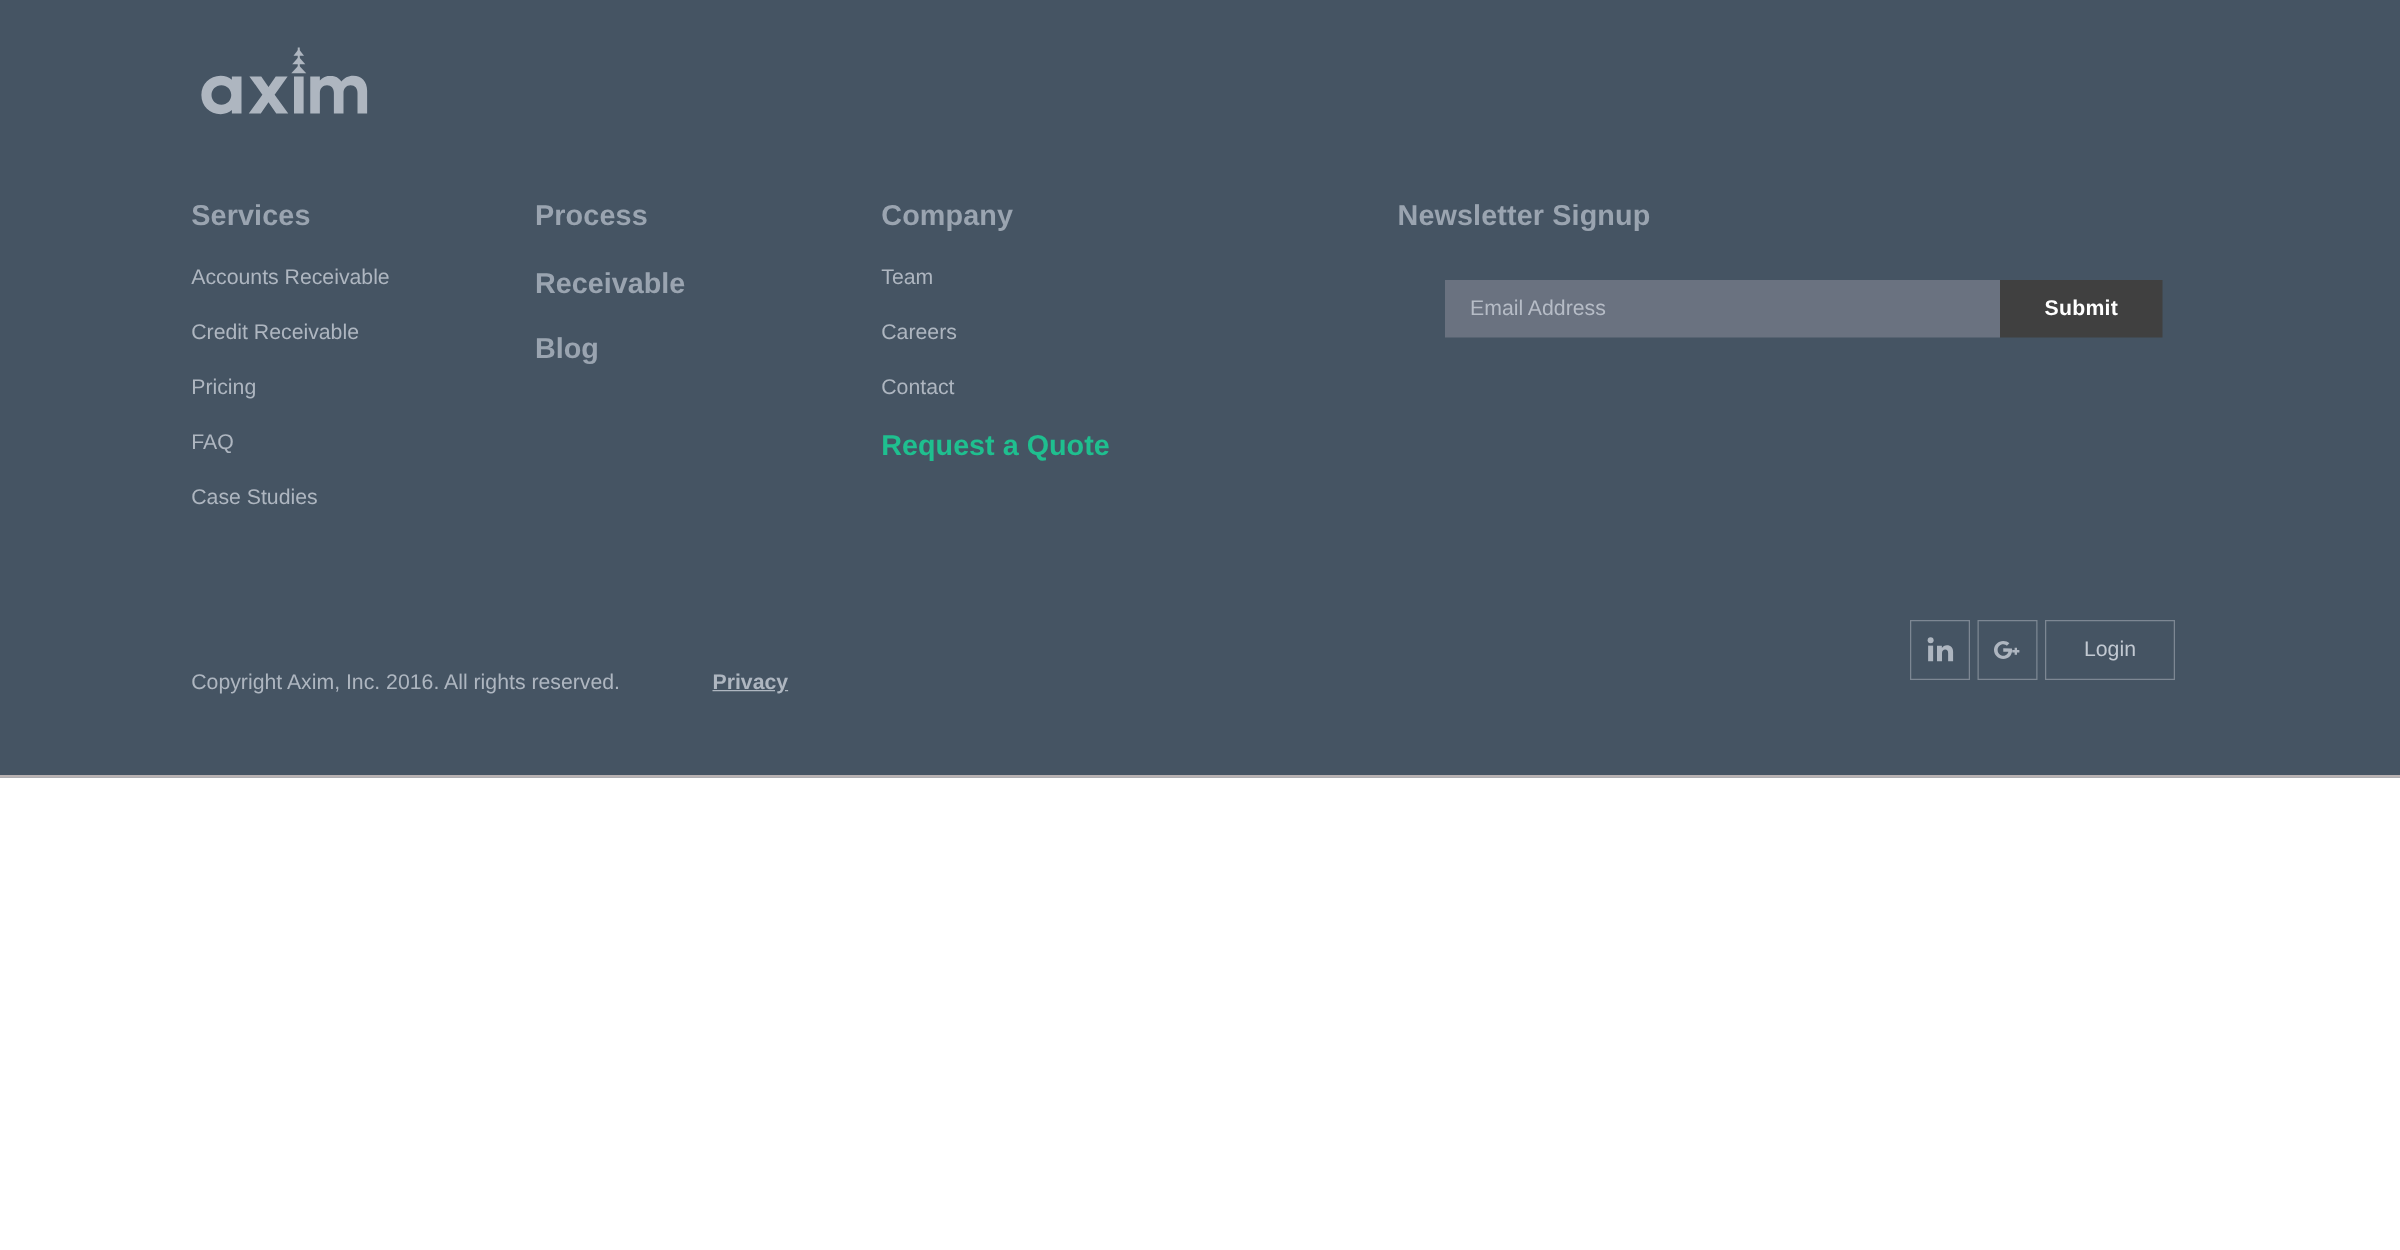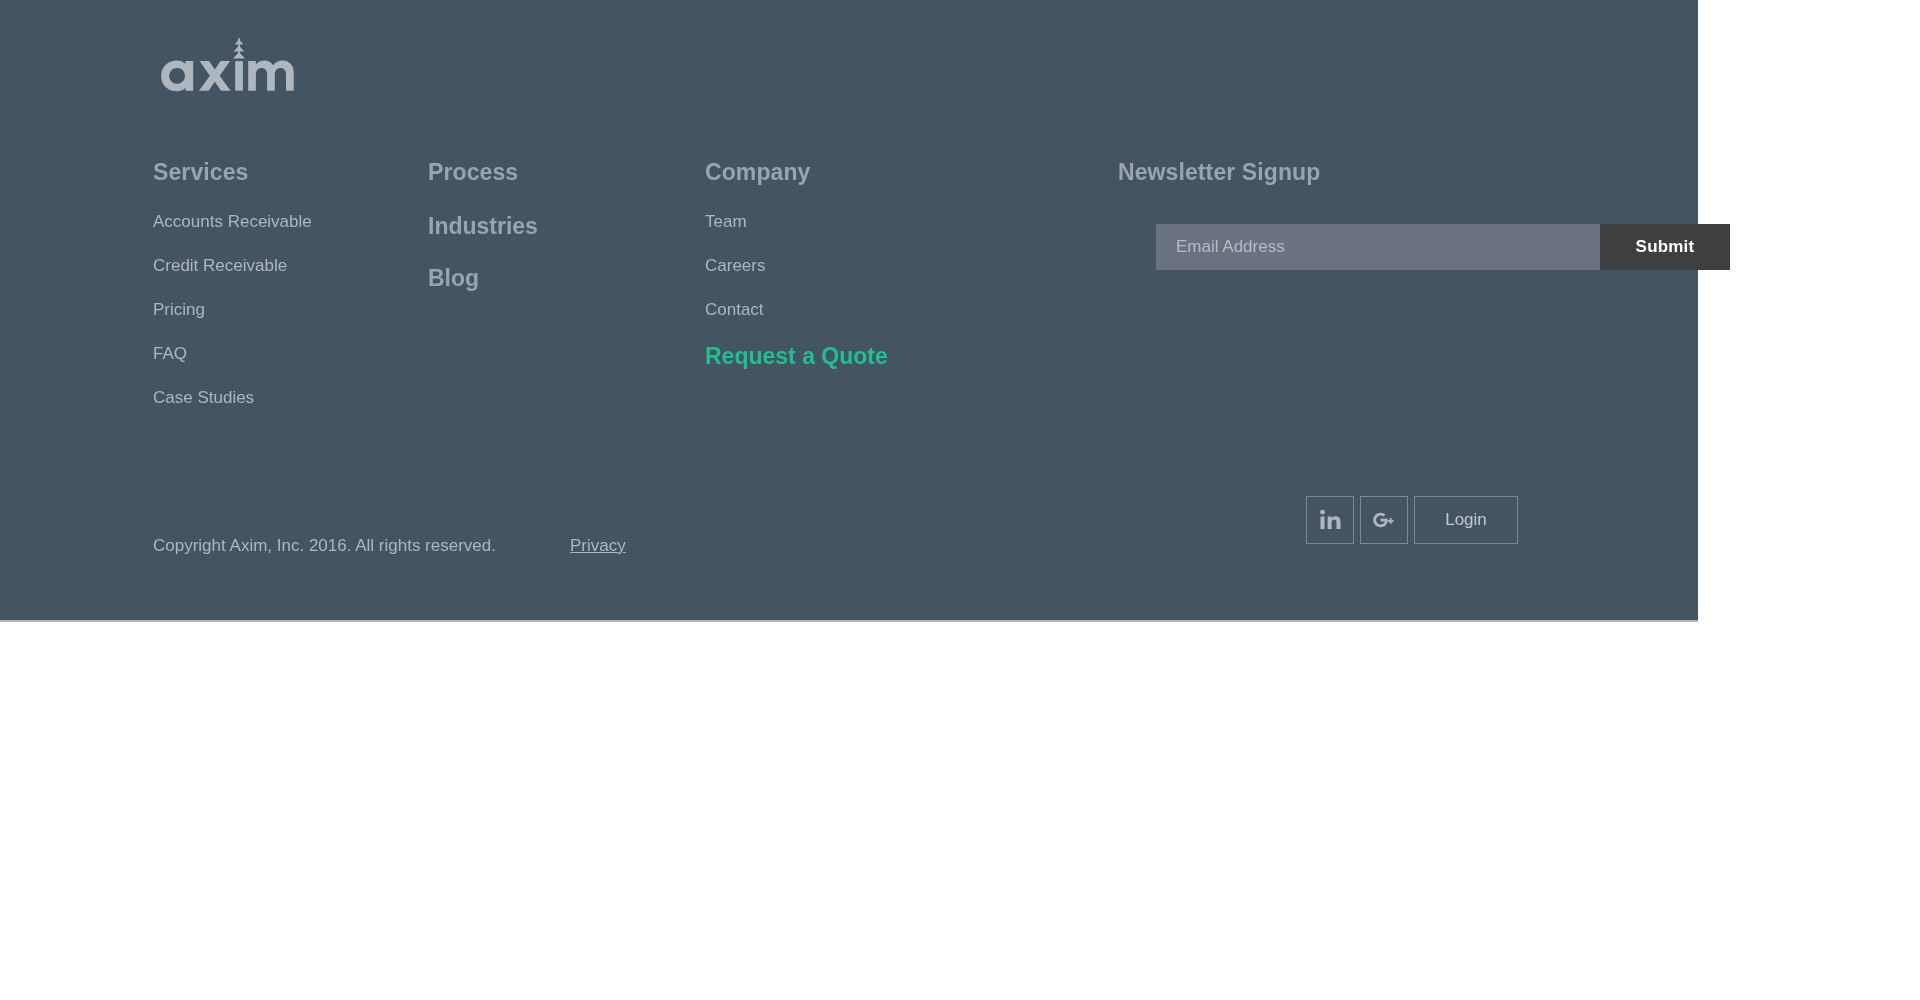--- a/index.html
+++ b/index.html
@@ -9,21 +9,21 @@
     height: 1000px;
     background: #ffffff;
     font-family: "Liberation Sans", sans-serif;
     overflow: hidden;
   }
 
   #footer {
     position: absolute;
     left: 0;
     top: 0;
-    width: 1698px;
+    width: 1920px;
     height: 622px;
     background: #455463;
     border-bottom: 2px solid #b9b2b2;
   }
 
   
   #logo {
     position: absolute;
     left: 153px;
     top: 36px;
@@ -139,20 +139,21 @@
   #privacy-link {
     position: absolute;
     left: 570px;
     top: 535px;
     font-size: 17px;
     color: #aeb6c0;
     line-height: 22px;
     text-decoration: underline;
     cursor: pointer;
     white-space: nowrap;
+    font-weight: bold;
   }
 
   #bottom-right {
     position: absolute;
     right: 180px;
     top: 496px;
     display: flex;
     align-items: center;
     gap: 6px;
   }
@@ -217,21 +218,21 @@
       <a class="link">Credit Receivable</a>
       <a class="link">Pricing</a>
       <a class="link">FAQ</a>
       <a class="link">Case Studies</a>
     </div>
   </div>
 
   <div class="col" id="col-process">
     <div class="col-title">Process</div>
     <div class="links">
-      <a class="link-big">Industries</a>
+      <a class="link-big">Receivable</a>
       <a class="link-big">Blog</a>
     </div>
   </div>
 
   <div class="col" id="col-company">
     <div class="col-title">Company</div>
     <div class="links">
       <a class="link">Team</a>
       <a class="link">Careers</a>
       <a class="link">Contact</a>

